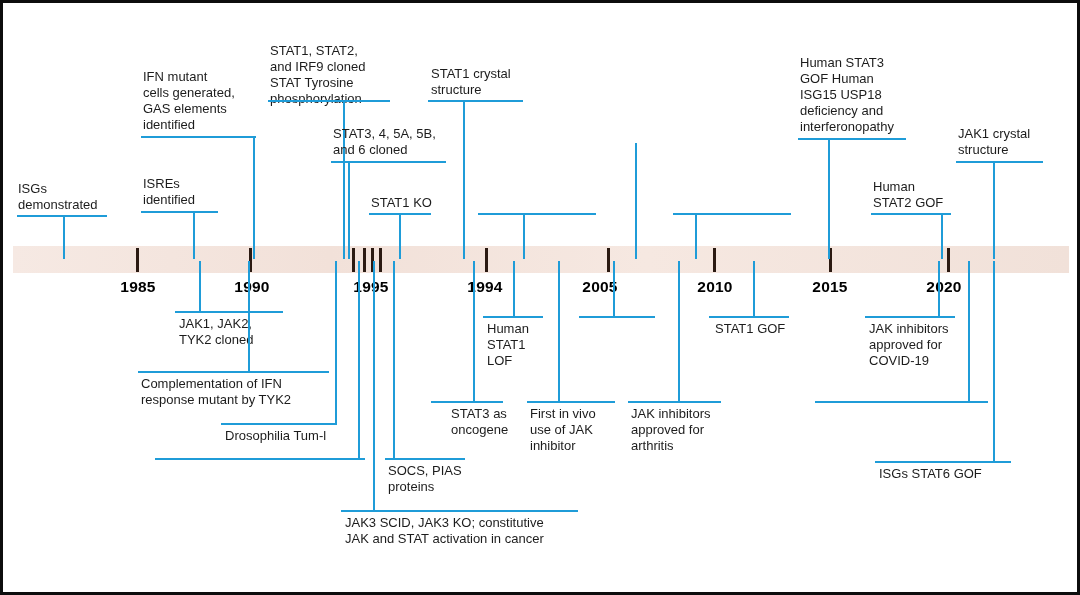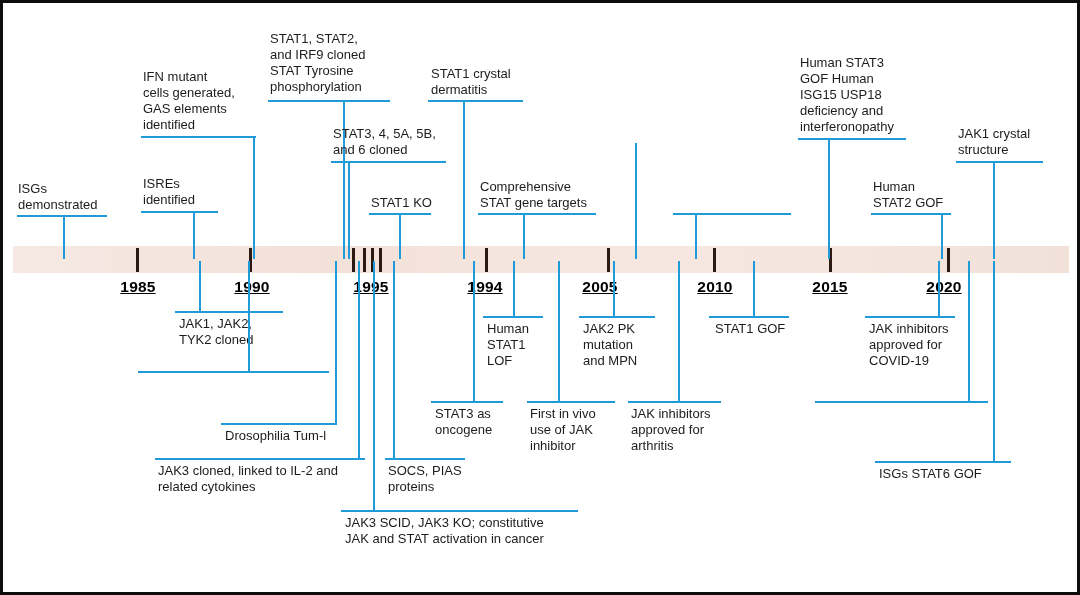--- a/index.html
+++ b/index.html
@@ -33,21 +33,20 @@
     position:absolute;
     font-size:13px; line-height:16px;
     color:#1c1c1c;
     white-space:pre-line;
   }
   .year {
     position:absolute; top:275px;
     transform:translateX(-50%);
     font-size:15.5px; font-weight:bold; color:#000;
     letter-spacing:0.2px;
-    text-decoration:underline;
   }
 </style>
 </head>
 <body>
 
 <div class="figure">
 
   <div class="band"></div>
 
   <div class="tick" style="left:133px"></div>
@@ -81,43 +80,41 @@
 GAS elements
 identified</div>
   <div class="bar" style="left:138px;top:133px;width:115px"></div>
   <div class="stem" style="left:250px;top:133px;height:123px"></div>
 
   <div class="evt" style="left:140px;top:173px">ISREs
 identified</div>
   <div class="bar" style="left:138px;top:208px;width:77px"></div>
   <div class="stem" style="left:190px;top:208px;height:48px"></div>
 
-  <div class="evt" style="left:267px;top:28px">STAT1, STAT2,
+  <div class="evt" style="left:267px;top:40px">STAT1, STAT2,
 and IRF9 cloned
 STAT Tyrosine
 phosphorylation</div>
   <div class="bar" style="left:265px;top:97px;width:122px"></div>
   <div class="stem" style="left:340px;top:97px;height:159px"></div>
 
   <div class="evt" style="left:330px;top:123px">STAT3, 4, 5A, 5B,
 and 6 cloned</div>
   <div class="bar" style="left:328px;top:158px;width:115px"></div>
   <div class="stem" style="left:345px;top:158px;height:98px"></div>
 
   <div class="evt" style="left:368px;top:192px">STAT1 KO</div>
   <div class="bar" style="left:366px;top:210px;width:62px"></div>
   <div class="stem" style="left:396px;top:210px;height:46px"></div>
 
   <div class="evt" style="left:428px;top:63px">STAT1 crystal
-dermatitis</div>
+structure</div>
   <div class="bar" style="left:425px;top:97px;width:95px"></div>
   <div class="stem" style="left:460px;top:97px;height:159px"></div>
 
-  <div class="evt" style="left:477px;top:176px">Comprehensive
-STAT gene targets</div>
   <div class="bar" style="left:475px;top:210px;width:118px"></div>
   <div class="stem" style="left:520px;top:210px;height:46px"></div>
 
   <div class="stem" style="left:632px;top:140px;height:116px"></div>
 
   <div class="bar" style="left:670px;top:210px;width:118px"></div>
   <div class="stem" style="left:692px;top:210px;height:46px"></div>
 
   <div class="evt" style="left:797px;top:52px">Human STAT3
 GOF Human
@@ -137,62 +134,59 @@
   <div class="bar" style="left:953px;top:158px;width:87px"></div>
   <div class="stem" style="left:990px;top:158px;height:98px"></div>
 
   <div class="stem" style="left:196px;top:258px;height:50px"></div>
   <div class="bar" style="left:172px;top:308px;width:108px"></div>
   <div class="evt" style="left:176px;top:313px">JAK1, JAK2,
 TYK2 cloned</div>
 
   <div class="stem" style="left:245px;top:258px;height:110px"></div>
   <div class="bar" style="left:135px;top:368px;width:191px"></div>
+  <div class="evt" style="left:138px;top:373px">Complementation of IFN
+response mutant by TYK2</div>
 
   <div class="stem" style="left:332px;top:258px;height:162px"></div>
   <div class="bar" style="left:218px;top:420px;width:116px"></div>
   <div class="evt" style="left:222px;top:425px">Drosophilia Tum-l</div>
 
   <div class="stem" style="left:355px;top:258px;height:197px"></div>
   <div class="bar" style="left:152px;top:455px;width:210px"></div>
-  <div class="evt" style="left:155px;top:460px">JAK3 cloned, linked to IL-2 and
-related cytokines</div>
 
   <div class="stem" style="left:390px;top:258px;height:197px"></div>
   <div class="bar" style="left:382px;top:455px;width:80px"></div>
   <div class="evt" style="left:385px;top:460px">SOCS, PIAS
 proteins</div>
 
   <div class="stem" style="left:370px;top:258px;height:249px"></div>
   <div class="bar" style="left:338px;top:507px;width:237px"></div>
   <div class="evt" style="left:342px;top:512px">JAK3 SCID, JAK3 KO; constitutive
 JAK and STAT activation in cancer</div>
 
   <div class="stem" style="left:470px;top:258px;height:140px"></div>
   <div class="bar" style="left:428px;top:398px;width:72px"></div>
-  <div class="evt" style="left:432px;top:403px">STAT3 as
+  <div class="evt" style="left:448px;top:403px">STAT3 as
 oncogene</div>
 
   <div class="stem" style="left:510px;top:258px;height:55px"></div>
   <div class="bar" style="left:480px;top:313px;width:60px"></div>
   <div class="evt" style="left:484px;top:318px">Human
 STAT1
 LOF</div>
 
   <div class="stem" style="left:555px;top:258px;height:140px"></div>
   <div class="bar" style="left:524px;top:398px;width:88px"></div>
   <div class="evt" style="left:527px;top:403px">First in vivo
 use of JAK
 inhibitor</div>
 
   <div class="stem" style="left:610px;top:258px;height:55px"></div>
   <div class="bar" style="left:576px;top:313px;width:76px"></div>
-  <div class="evt" style="left:580px;top:318px">JAK2 PK
-mutation
-and MPN</div>
 
   <div class="stem" style="left:675px;top:258px;height:140px"></div>
   <div class="bar" style="left:625px;top:398px;width:93px"></div>
   <div class="evt" style="left:628px;top:403px">JAK inhibitors
 approved for
 arthritis</div>
 
   <div class="stem" style="left:750px;top:258px;height:55px"></div>
   <div class="bar" style="left:706px;top:313px;width:80px"></div>
   <div class="evt" style="left:712px;top:318px">STAT1 GOF</div>

